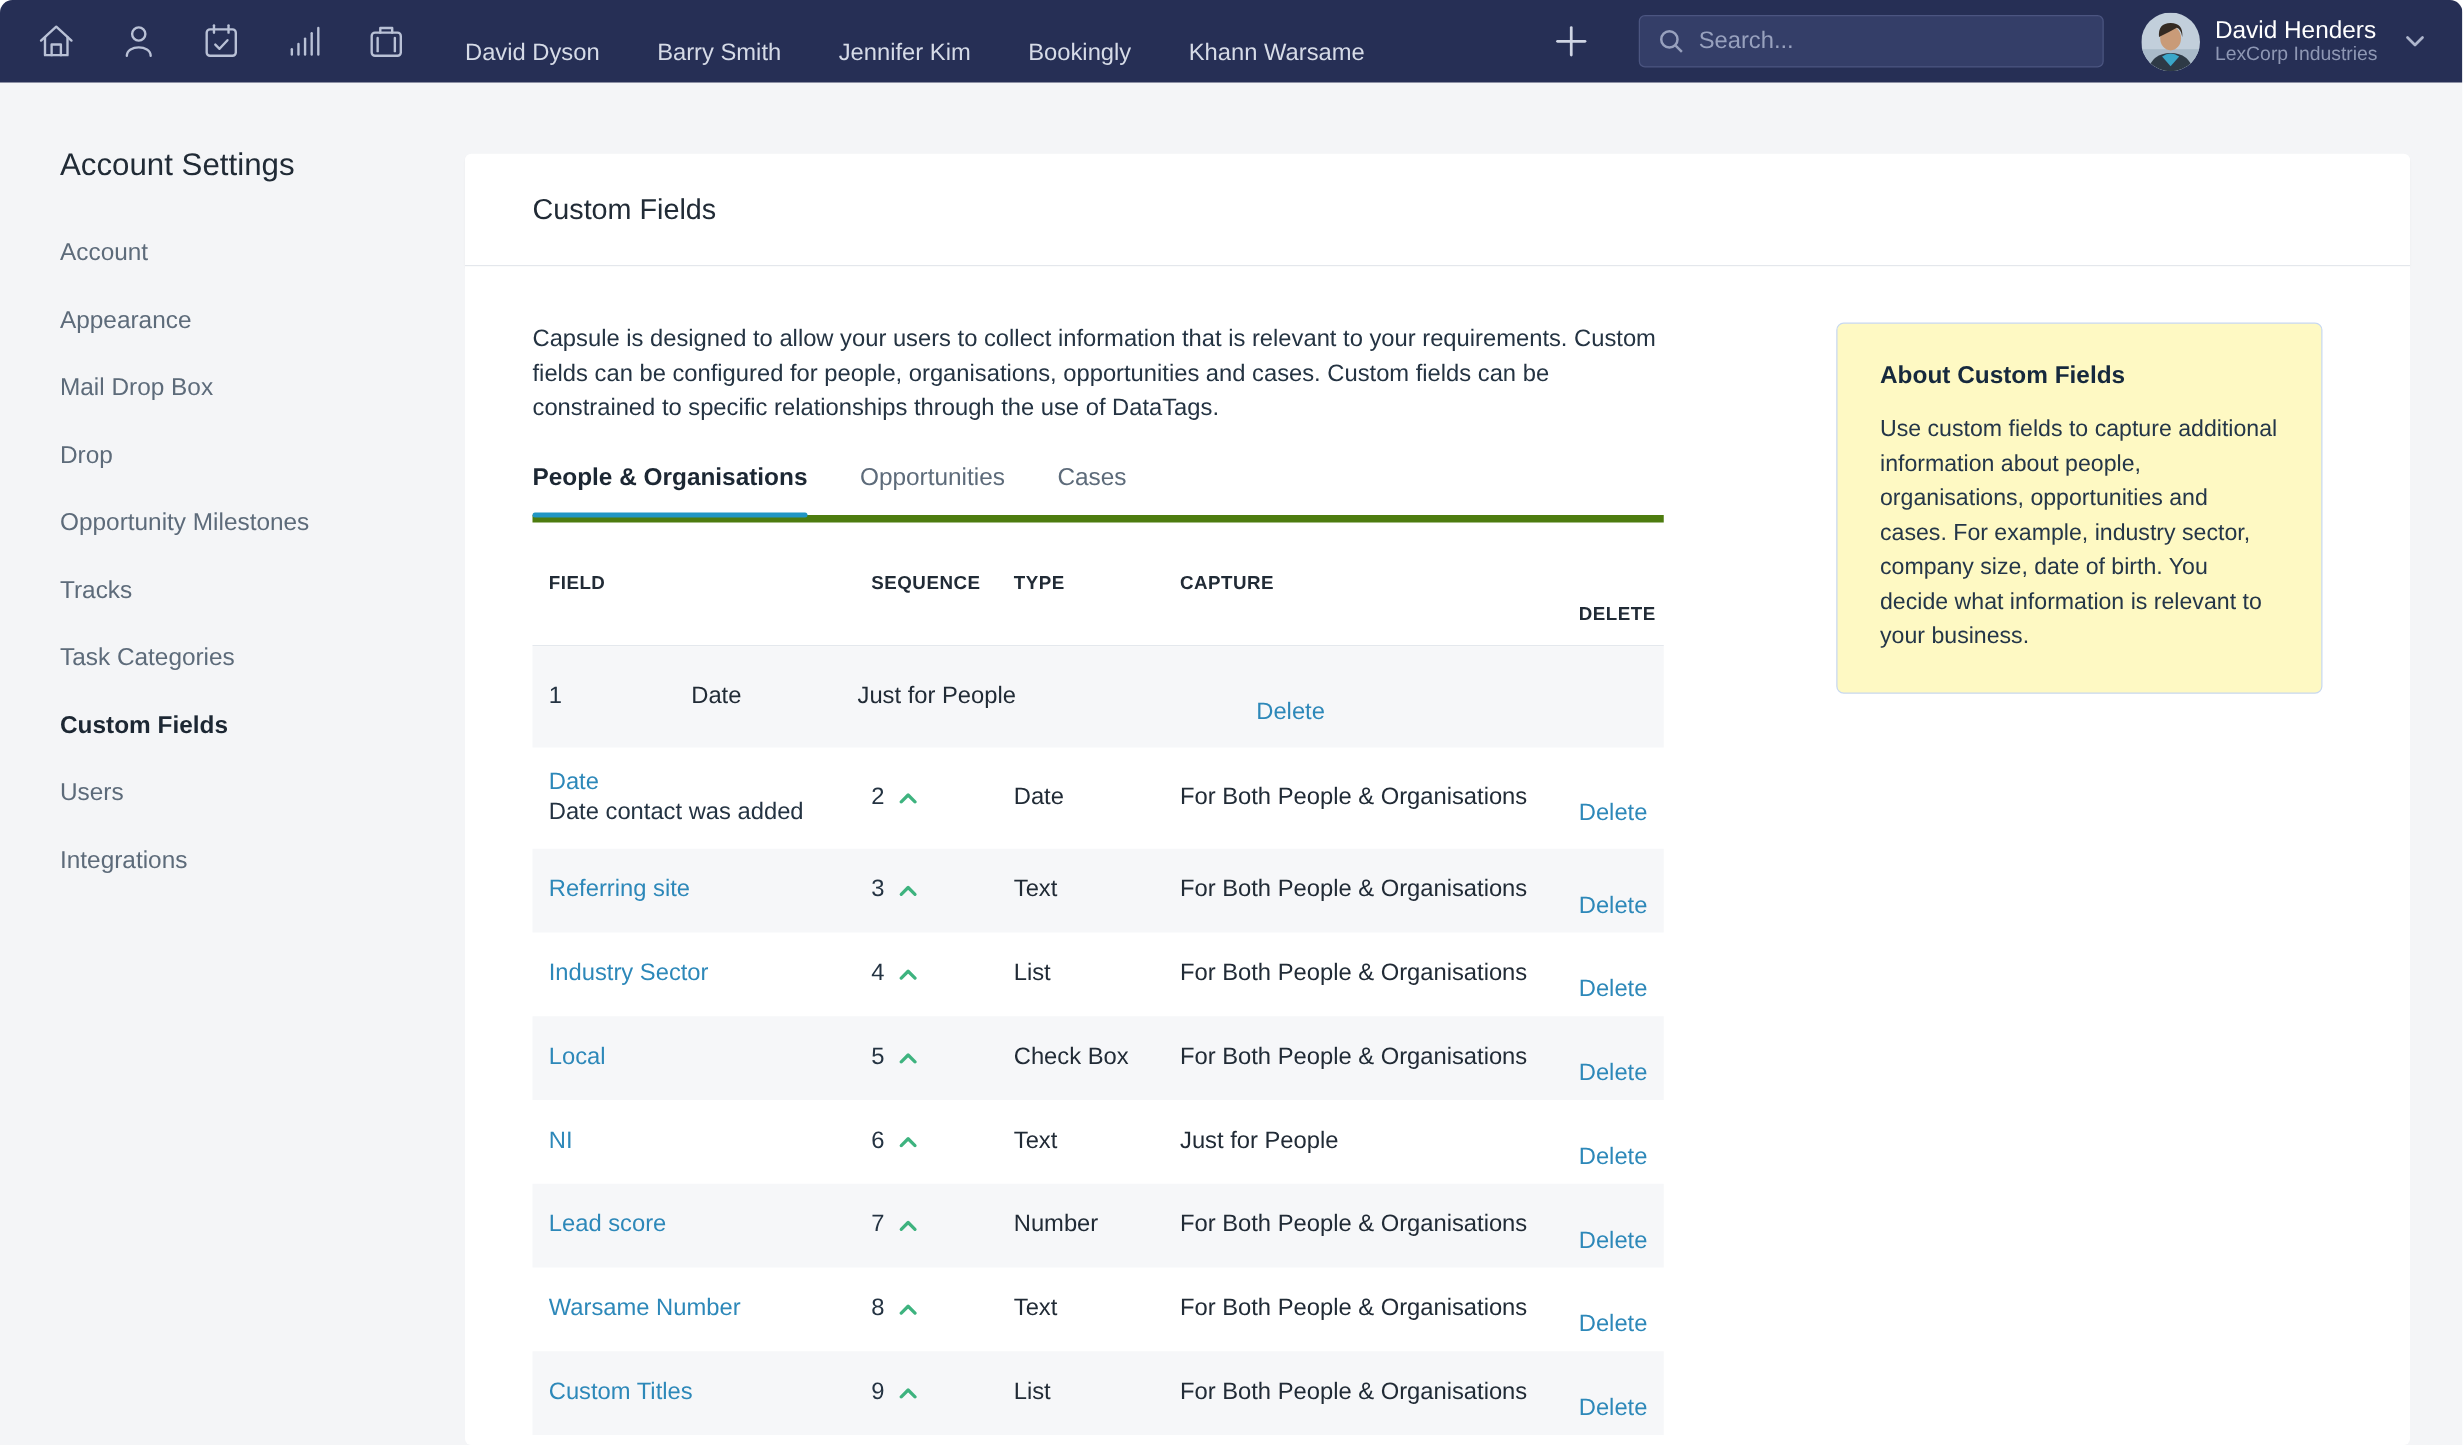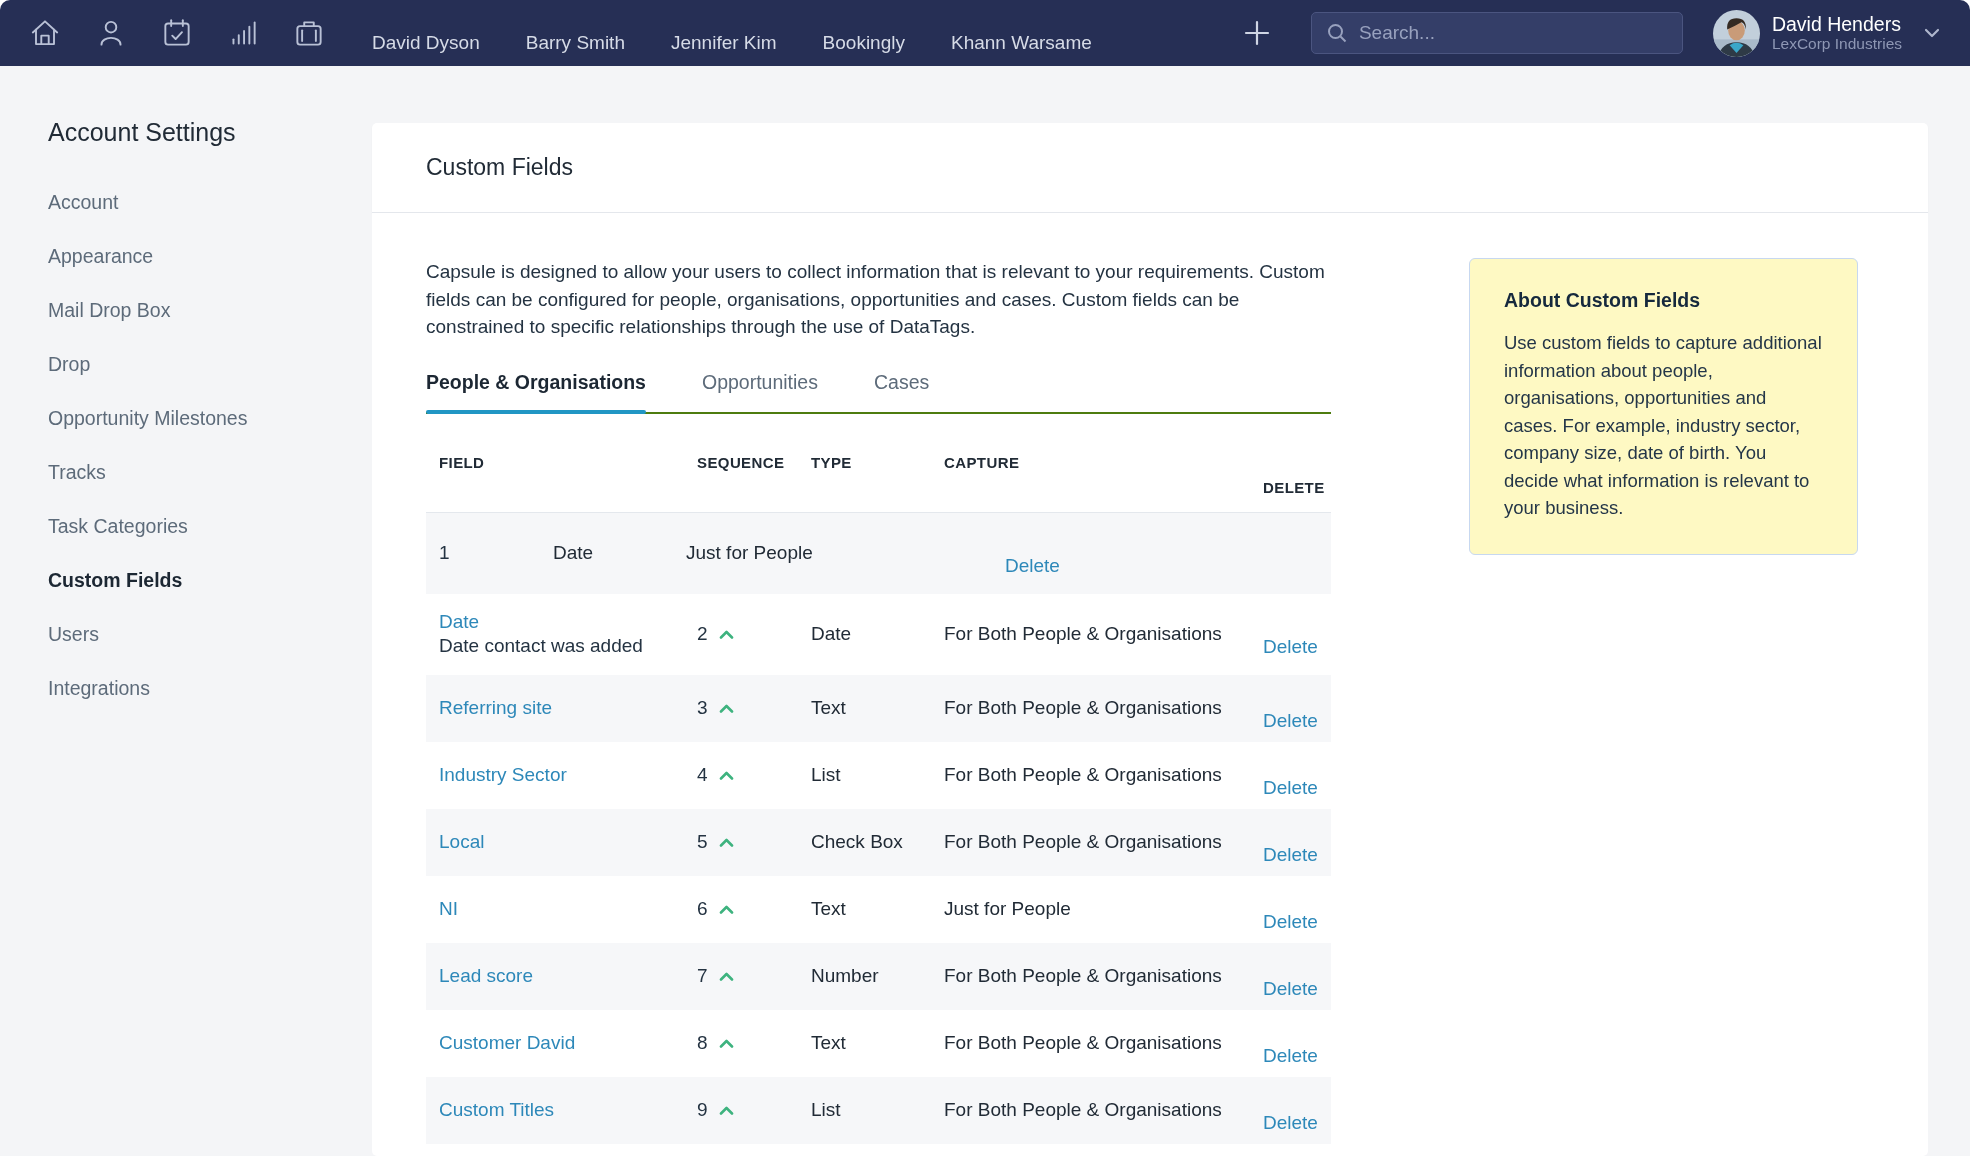--- a/index.html
+++ b/index.html
@@ -70,21 +70,21 @@
   .card-title { font-size: 23px; font-weight: 500; color: #212b36; }
   .card-body {
     background: #ffffff; border-radius: 0 0 5px 5px;
     position: relative; height: 943px;
     padding: 45px 0 0 54px;
   }
   .main-col { width: 905px; }
   .description { font-size: 19px; line-height: 27.5px; color: #243342; margin-bottom: 30px; }
 
   
-  .tabs { display: flex; gap: 56px; border-bottom: 2px solid #4d7c0f; }
+  .tabs { display: flex; gap: 42px; border-bottom: 6px solid #4d7c0f; }
   .tab { font-size: 19.5px; color: #5d6b7a; padding-bottom: 18px; position: relative; cursor: pointer; }
   .tab.active { color: #1c2733; font-weight: 700; }
   .tab.active::after {
     content: ""; position: absolute; left: 0; right: 0; bottom: -2px;
     height: 4px; background: #2196c4; border-radius: 2px;
   }
 
   .add-new {
     margin-top: 27px;
     display: inline-flex; align-items: center; gap: 13px;
@@ -356,21 +356,21 @@
                         <path d="M2 7.5 L7.5 2 L13 7.5"></path>
                       </svg>
                     </span>
                   </div>
                 <div class="c c-type">Number</div>
                 <div class="c c-capture">For Both People &amp; Organisations</div>
                 <div class="c c-delete"><a class="delete-link">Delete</a></div>
               </div>
 
               <div class="trow">
-                <div class="c c-field"><a class="field-link">Customer David</a></div>
+                <div class="c c-field"><a class="field-link">Warsame Number</a></div>
                 <div class="c c-seq">
                     <span class="seq-cell">
                       <span>8</span>
                       <svg width="15" height="9" viewBox="0 0 15 9">
                         <path d="M2 7.5 L7.5 2 L13 7.5"></path>
                       </svg>
                     </span>
                   </div>
                 <div class="c c-type">Text</div>
                 <div class="c c-capture">For Both People &amp; Organisations</div>

